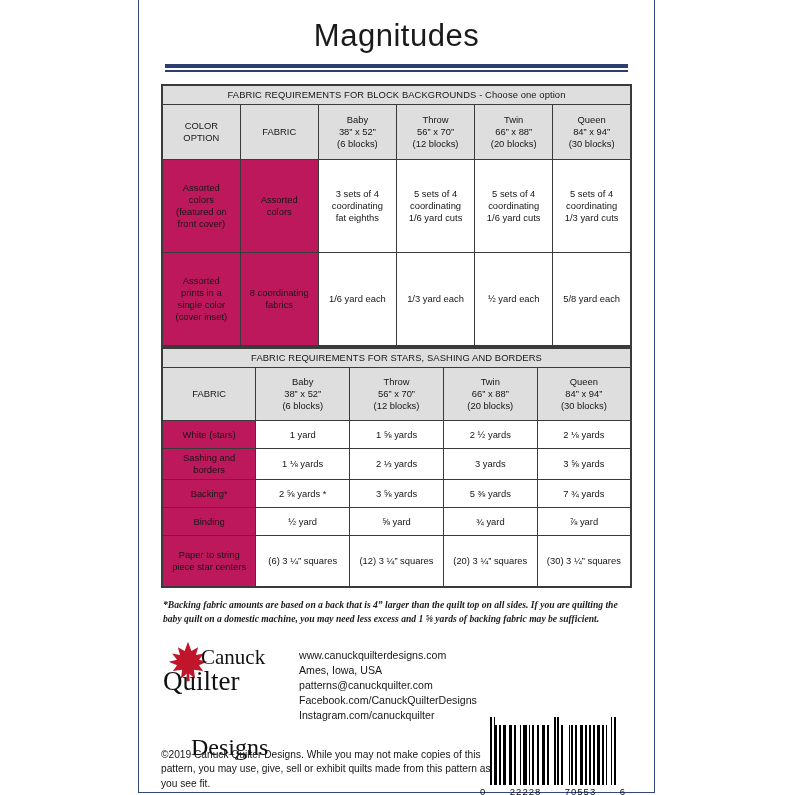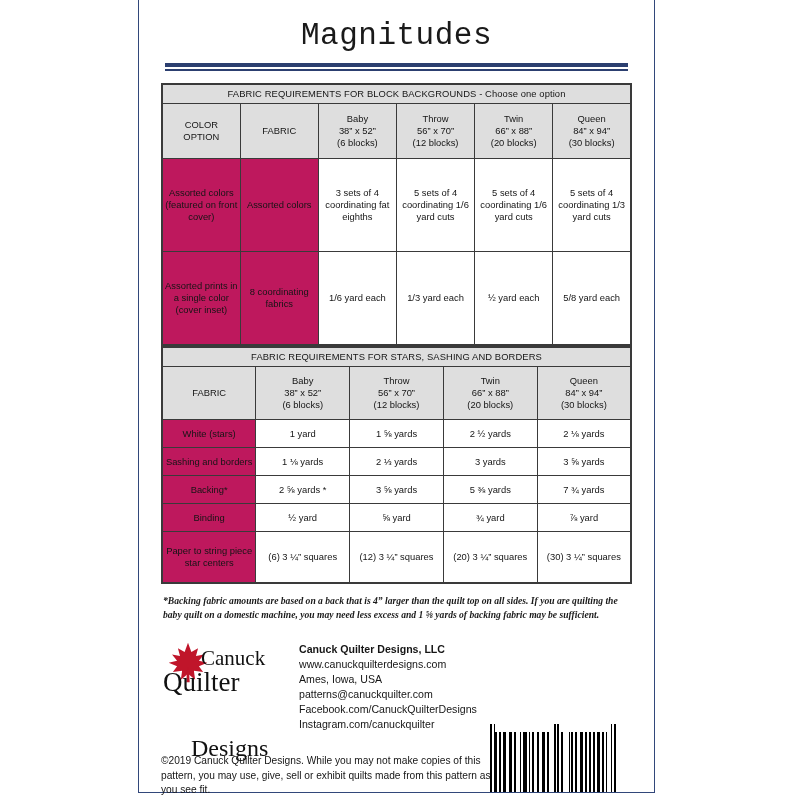--- a/index.html
+++ b/index.html
@@ -26,21 +26,21 @@
     box-sizing: border-box;
   }
   .inner {
     padding: 0 22px;
     box-sizing: border-box;
     width: 100%;
     height: 100%;
     position: relative;
   }
   .title {
-    font-family: Liberation Mono, monospace;
+    font-family: Liberation Sans, sans-serif;
     font-size: 31px;
     text-align: center;
     color: #1a1a1a;
     letter-spacing: 0.5px;
     margin-top: 18px;
     margin-bottom: 0;
     font-weight: 400;
   }
   .rule-wrap {
     margin-top: 10px;
@@ -67,21 +67,21 @@
     margin: 0 auto;
     border: 2px solid #3a3a3a;
   }
   table.req td, table.req th {
     border: 1px solid #3a3a3a;
     text-align: center;
     vertical-align: middle;
     font-size: 9.4px;
     color: #151515;
     line-height: 1.28;
-    padding: 3px 2px;
+    padding: 3px 8px;
     font-weight: normal;
   }
   .bandhead {
     background: #dedede;
     font-weight: bold;
     font-size: 10.2px;
     letter-spacing: 0.1px;
     padding: 4px 2px;
   }
   .colhead {
@@ -345,21 +345,20 @@
             <path d="M50 4 L58 26 L74 17 L69 36 L88 32 L76 47 L96 52 L76 60 L86 74 L64 71 L67 92 L50 78 L33 92 L36 71 L14 74 L24 60 L4 52 L24 47 L12 32 L31 36 L26 17 L42 26 Z" fill="#c0152a"></path>
             <path d="M48 62 L46 98 L54 98 L52 62 Z" fill="#c0152a"></path>
           </svg>
           <div class="logotext">
             <div class="lt1">Canuck</div>
             <div class="lt2">Quilter</div>
             <div class="lt3">Designs</div>
           </div>
         </div>
         <div class="contact">
-          <div class="co">Canuck Quilter Designs, LLC</div>
           <div>www.canuckquilterdesigns.com</div>
           <div>Ames, Iowa, USA</div>
           <div>patterns@canuckquilter.com</div>
           <div>Facebook.com/CanuckQuilterDesigns</div>
           <div>Instagram.com/canuckquilter</div>
         </div>
       </div>
 
       <div class="copyright">©2019 Canuck Quilter Designs.  While  you may not make copies of this pattern, you may use, give, sell or exhibit  quilts made from this pattern as  you see fit.</div>
 

